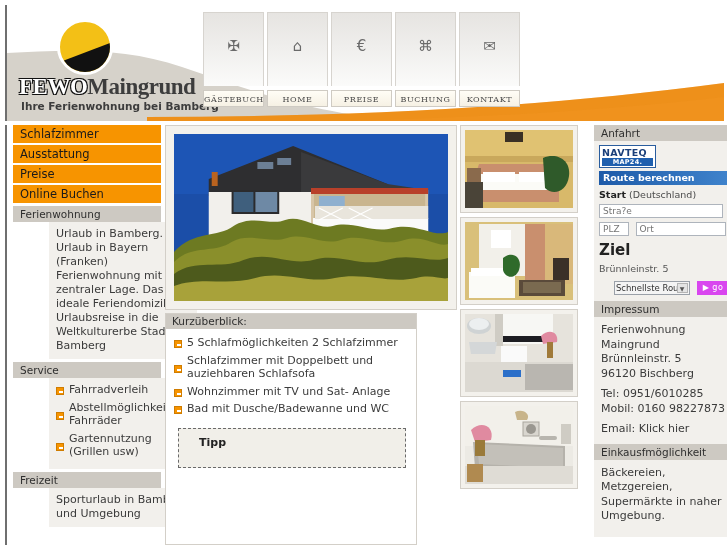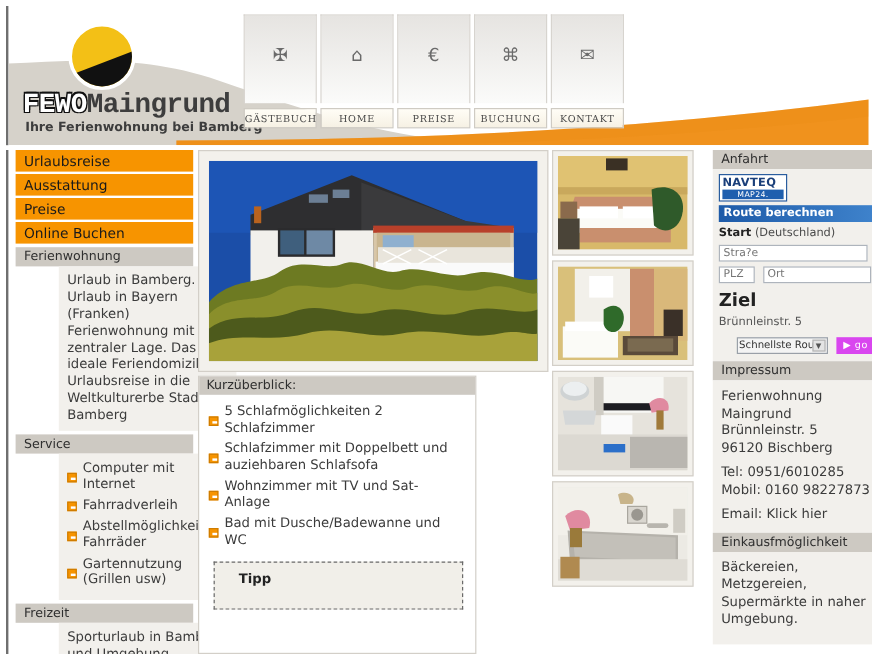--- a/index.html
+++ b/index.html
@@ -16,21 +16,21 @@
   .header-inner{position:absolute;left:5px;top:5px;width:717px;height:116px;background:#ffffff;overflow:hidden;
      border-left:2px solid #6f6f6f;}
   .hdr-grey-curve{position:absolute;left:0;top:0;width:717px;height:116px;overflow:hidden;}
   .hdr-orange-curve{position:absolute;left:0;top:0;width:717px;height:116px;overflow:hidden;}
 
   .logo-wrap{position:absolute;left:12px;top:14px;width:185px;height:92px;}
   .logo-circle{position:absolute;left:38px;top:0px;width:56px;height:56px;border-radius:50%;
      background:#f3c016;border:3px solid #ffffff;overflow:hidden;box-sizing:border-box;}
   .logo-circle:after{content:"";position:absolute;left:-6px;top:30px;width:72px;height:40px;background:#111;
      transform:rotate(-21deg);}
-  .logo-text{position:absolute;left:0px;top:55px;width:185px;font-family:Liberation Mono, monospace;
+  .logo-text{position:absolute;left:0px;top:55px;width:185px;font-family:Liberation Serif, serif;
      font-weight:bold;font-size:23px;letter-spacing:-0.5px;white-space:nowrap;}
   .logo-text .fewo{color:#ffffff;
      text-shadow:-1px -1px 0 #111,1px -1px 0 #111,-1px 1px 0 #111,1px 1px 0 #111,0 0 1px #111;}
   .logo-text .ming{color:#3d3d3d;}
   .logo-sub{position:absolute;left:2px;top:81px;font-size:10.5px;font-weight:bold;color:#3d3d3d;white-space:nowrap;}
 
   
   .nav{position:absolute;left:196px;top:7px;height:100px;}
   .nav-item{position:absolute;top:0;width:61px;height:100px;}
   .nav-panel{position:absolute;left:0;top:0;width:100%;height:74px;
@@ -59,21 +59,21 @@
      box-sizing:border-box;margin:3px 5px 0 0;position:relative;}
   .li-bul:after{content:"";position:absolute;left:2px;top:3px;width:4px;height:2px;background:#fff;}
   .li-txt{flex:1 1 auto;font-size:11px;line-height:13.5px;color:#3b3b3b;}
 
   
   .col-center{position:absolute;left:157px;top:0;width:418px;height:420px;}
   .photo-main{position:absolute;left:3px;top:0px;width:292px;height:185px;border:1px solid #d3cfc8;
      box-sizing:border-box;background:#f3f1ec;padding:8px;}
   .ph-in{width:100%;height:100%;position:relative;overflow:hidden;}
 
-  .kurz{position:absolute;left:3px;top:188px;width:232px;height:232px;background:#fff;
+  .kurz{position:absolute;left:3px;top:188px;width:252px;height:232px;background:#fff;
      border:1px solid #d3cfc8;box-sizing:border-box;}
   .kurz-head{height:15px;line-height:15px;background:#cdc9c2;color:#2f2f2f;font-size:10.5px;padding-left:6px;}
   .kurz-list{padding:7px 8px 4px 8px;}
   .tipp{margin:4px 10px 8px 12px;border:1px dashed #6a6a6a;background:#f1efe9;padding:7px 9px 9px 20px;}
   .tipp-h{font-weight:bold;font-size:11px;color:#222;margin-bottom:9px;}
   .tipp-b{font-size:11px;line-height:14px;color:#333;}
 
   .photo-col{position:absolute;left:298px;top:0;width:120px;}
   .photo-sm{width:118px;height:88px;border:1px solid #d3cfc8;box-sizing:border-box;background:#f3f1ec;
      padding:4px;margin-bottom:4px;}
@@ -84,21 +84,21 @@
   .col-right{position:absolute;left:577px;top:0;width:140px;height:420px;padding-left:12px;}
   .r-head{height:16px;line-height:16px;background:#cdc9c2;color:#2f2f2f;font-size:10.5px;padding-left:7px;
      width:140px;box-sizing:border-box;}
   .r-body{background:#f2f0ec;width:140px;box-sizing:border-box;padding:6px 7px 7px 7px;font-size:11px;
      color:#3b3b3b;line-height:14.5px;}
 
   .navteq{width:140px;background:#f2f0ec;box-sizing:border-box;padding:4px 5px 6px 5px;}
   .nq-logo{width:57px;background:#fff;border:1px solid #2a5d9e;box-sizing:border-box;padding:1px 2px;}
   .nq-top{font-family:"DejaVu Sans","Liberation Sans",sans-serif;font-weight:bold;font-size:9.5px;color:#1a3f7a;
      letter-spacing:0.3px;line-height:11px;}
-  .nq-bot{background:#1f5fae;color:#fff;font-size:6.5px;font-weight:normal;text-align:center;line-height:8px;
+  .nq-bot{background:#1f5fae;color:#fff;font-size:6.5px;font-weight:bold;text-align:center;line-height:8px;
      letter-spacing:0.3px;}
   .nq-bar{margin-top:3px;height:14px;line-height:14px;background:linear-gradient(to right,#1d5aa8,#3f83cc);
      color:#fff;font-weight:bold;font-size:9.5px;padding-left:4px;}
   .nq-lab{font-size:9.5px;color:#4b4b4b;margin-top:4px;}
   .nq-lab b{color:#222;text-align:right;}
   .nq-in{width:124px;height:14px;border:1px solid #aeb4bc;background:#fff;box-sizing:border-box;
      font-size:9px;color:#7a7a7a;padding-left:3px;line-height:13px;margin-top:4px;
      font-family:"DejaVu Sans","Liberation Sans",sans-serif;}
   .nq-in.plz{width:30px;display:inline-block;vertical-align:top;}
   .nq-in.ort{width:90px;display:inline-block;vertical-align:top;margin-left:3px;}
@@ -170,34 +170,30 @@
           <div class="nav-lbl">KONTAKT</div>
         </div>
       </div>
 
     </div>
   </div>
 
   <div class="main">
 
     <div class="col-left">
-      <div class="mi">Urlaubsreise</div>
+      <div class="mi">Schlafzimmer</div>
       <div class="mi">Ausstattung</div>
       <div class="mi">Preise</div>
       <div class="mi">Online Buchen</div>
 
       <div class="sec-head">Ferienwohnung</div>
       <div class="sec-body">Urlaub in Bamberg. Urlaub in Bayern (Franken) Ferienwohnung mit zentraler Lage. Das ideale Feriendomizil. Urlaubsreise in die Weltkulturerbe Stadt Bamberg</div>
 
       <div class="sec-head">Service</div>
       <div class="sec-body">
-        <div class="li-row">
-          <span class="li-bul"></span>
-          <span class="li-txt">Computer mit Internet</span>
-        </div>
         <div class="li-row">
           <span class="li-bul"></span>
           <span class="li-txt">Fahrradverleih</span>
         </div>
         <div class="li-row">
           <span class="li-bul"></span>
           <span class="li-txt">Abstellmöglichkeit für Fahrräder</span>
         </div>
         <div class="li-row">
           <span class="li-bul"></span>

